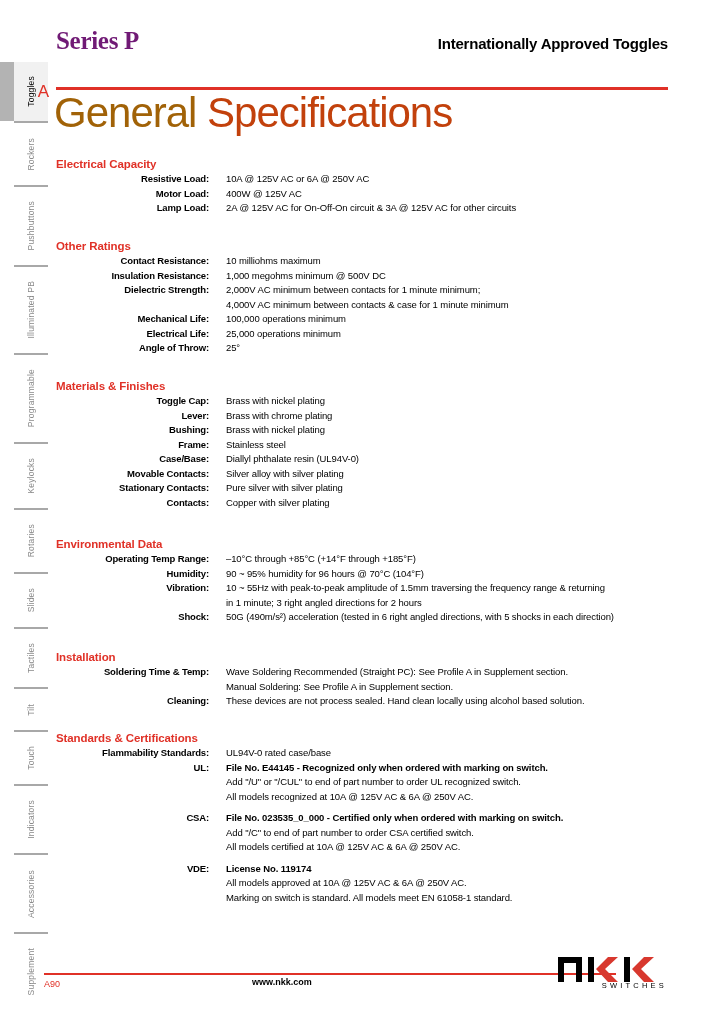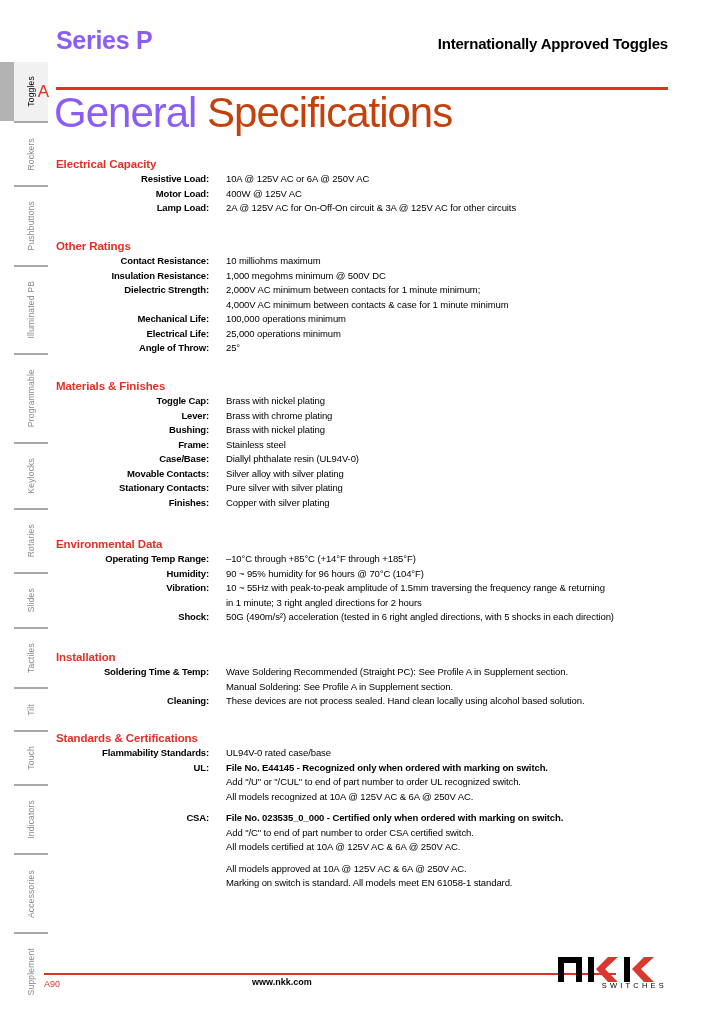--- a/index.html
+++ b/index.html
@@ -62,41 +62,42 @@
   
   #content {
     position:absolute;
     left:56px; top:0;
     width:612px; height:1012px;
   }
 
   
   #header { position:absolute; left:0; top:28px; width:612px; }
   #series-title {
-    font-size:25px; font-weight:bold; color:#8b5cf6;
+    font-size:25px; font-weight:bold; color:#701a75;
     letter-spacing:-0.3px; line-height:1;
     display:inline-block;
+    font-family:Liberation Serif, serif;
   }
   #header-subtitle {
     position:absolute; right:0; bottom:1px;
     font-size:15px; font-weight:bold; color:#000;
     letter-spacing:-0.2px;
   }
   #header-rule {
     position:absolute; left:0; top:59px; width:612px; height:2.5px;
     background:#e03127;
   }
 
   
   #page-title {
     position:absolute; left:-2px; top:92px;
     font-size:42px; line-height:1; letter-spacing:-1px;
     white-space:nowrap;
   }
-  #page-title .grey { color:#8b5cf6; }
+  #page-title .grey { color:#a16207; }
   #page-title .red  { color:#c2410c; }
 
   
   .section { position:absolute; left:0; width:612px; }
   .section h2 {
     font-size:11.5px; font-weight:bold; color:#e03127;
     letter-spacing:-0.1px;
     margin-bottom:2px;
   }
   .row { display:flex; align-items:flex-start; line-height:14.5px;gap:12px; }
@@ -274,21 +275,21 @@
         </div>
         <div class="row">
           <div class="lbl">Movable Contacts:</div>
           <div class="val">Silver alloy with silver plating</div>
         </div>
         <div class="row">
           <div class="lbl">Stationary Contacts:</div>
           <div class="val">Pure silver with silver plating</div>
         </div>
         <div class="row">
-          <div class="lbl">Finishes:</div>
+          <div class="lbl">Contacts:</div>
           <div class="val">Copper with silver plating</div>
         </div>
       </div>
     <div class="section" id="sec-environment" style="top:538px">
         <h2>Environmental Data</h2>
         <div class="row">
           <div class="lbl">Operating Temp Range:</div>
           <div class="val">–10°C through +85°C (+14°F through +185°F)</div>
         </div>
         <div class="row">
@@ -348,20 +349,24 @@
         </div>
         <div class="row cont">
           <div class="lbl"></div>
           <div class="val">Add "/C" to end of part number to order CSA certified switch.</div>
         </div>
         <div class="row cont">
           <div class="lbl"></div>
           <div class="val">All models certified at 10A @ 125V AC &amp; 6A @ 250V AC.</div>
         </div>
         <div class="row gap"></div>
+        <div class="row">
+          <div class="lbl">VDE:</div>
+          <div class="val bold">License No. 119174</div>
+        </div>
         <div class="row cont">
           <div class="lbl"></div>
           <div class="val">All models approved at 10A @ 125V AC &amp; 6A @ 250V AC.</div>
         </div>
         <div class="row cont">
           <div class="lbl"></div>
           <div class="val">Marking on switch is standard.  All models meet EN 61058-1 standard.</div>
         </div>
       </div>
 

